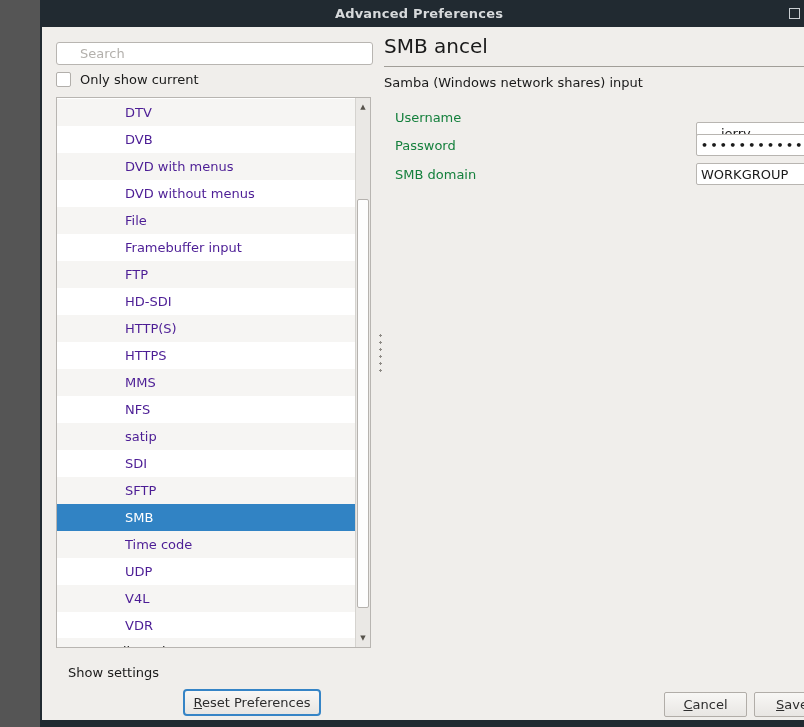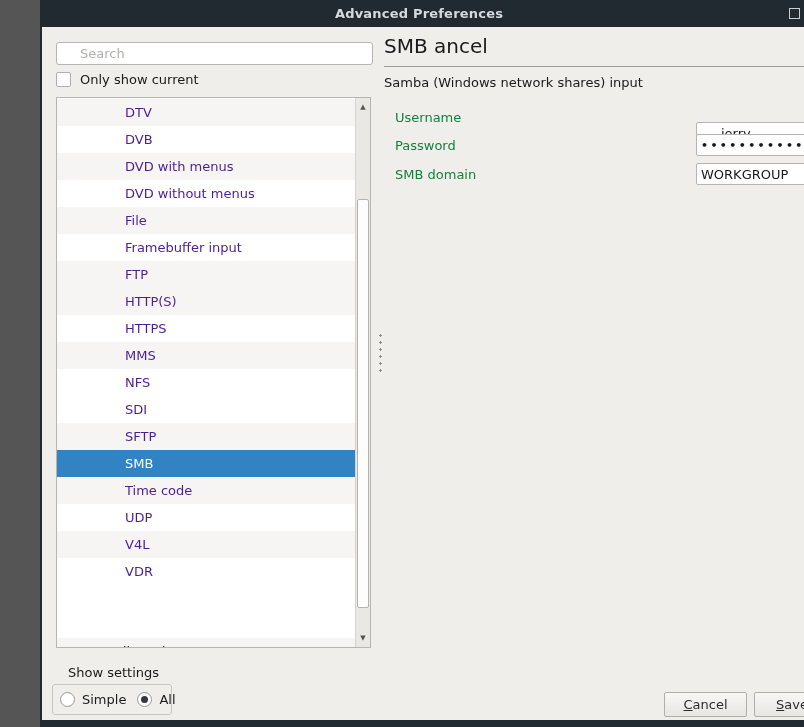--- a/index.html
+++ b/index.html
@@ -179,31 +179,37 @@
   </div>
           <div class="tree-row shaded">
     <span>File</span>
   </div>
           <div class="tree-row">
     <span>Framebuffer input</span>
   </div>
           <div class="tree-row shaded">
     <span>FTP</span>
   </div>
+          <div class="tree-row">
+    <span>HD-SDI</span>
+  </div>
           <div class="tree-row shaded">
     <span>HTTP(S)</span>
   </div>
           <div class="tree-row">
     <span>HTTPS</span>
   </div>
           <div class="tree-row shaded">
     <span>MMS</span>
   </div>
           <div class="tree-row">
     <span>NFS</span>
+  </div>
+          <div class="tree-row shaded">
+    <span>satip</span>
   </div>
           <div class="tree-row">
     <span>SDI</span>
   </div>
           <div class="tree-row shaded">
     <span>SFTP</span>
   </div>
           <div class="tree-row selected">
     <span>SMB</span>
   </div>
@@ -245,31 +251,24 @@
     <input class="field-input row-1" type="text" value="jerry" style="">
 
     <span class="field-label lbl-2">Password</span>
     <input class="field-input row-2 password" type="text" value="••••••••••••••" style="">
 
     <span class="field-label lbl-3">SMB domain</span>
     <input class="field-input row-3" type="text" value="WORKGROUP" style="">
 
     <div class="show-settings">Show settings</div>
 
-    <div class="radio-group">
-      <span class="radio">
-          <span class="dot"></span>
-        </span>
-      <span class="radio-label">Simple</span>
-      <span class="radio checked">
-          <span class="dot"></span>
-        </span>
-      <span class="radio-label">All</span>
-    </div>
-
+
+    <div class="btn reset-btn">
+      <span><span class="mnemonic">R</span><span>eset Preferences</span></span>
+    </div>
 
     <div class="btn cancel-btn">
       <span><span class="mnemonic">C</span><span>ancel</span></span>
     </div>
 
     <div class="btn save-btn">
       <span><span class="mnemonic">S</span><span>ave</span></span>
     </div>
 
   </div>

